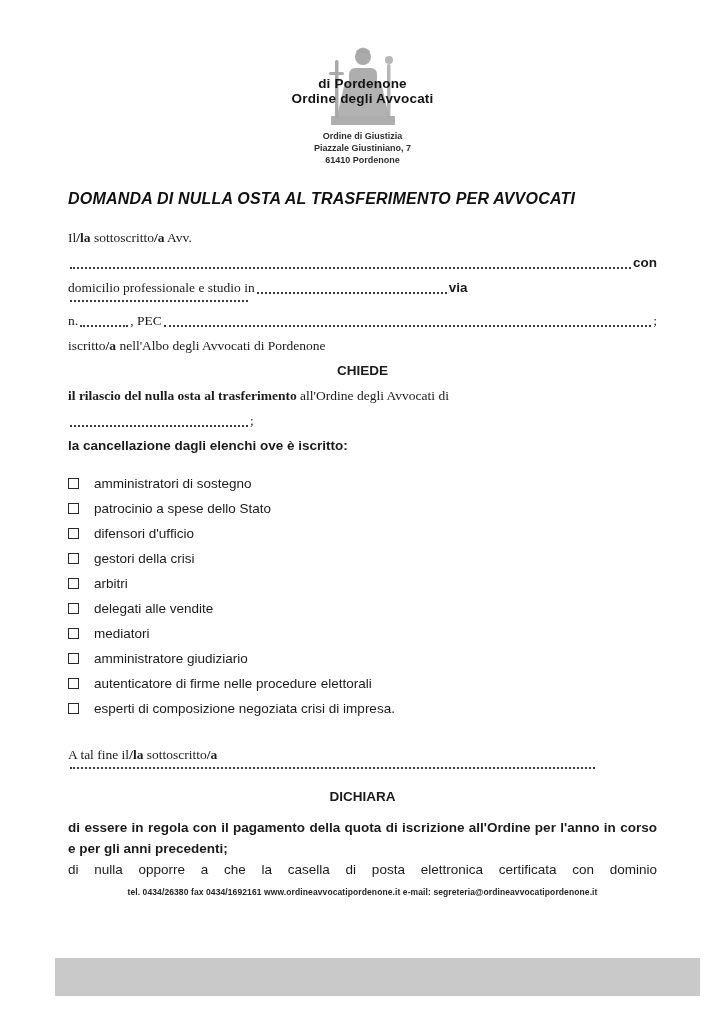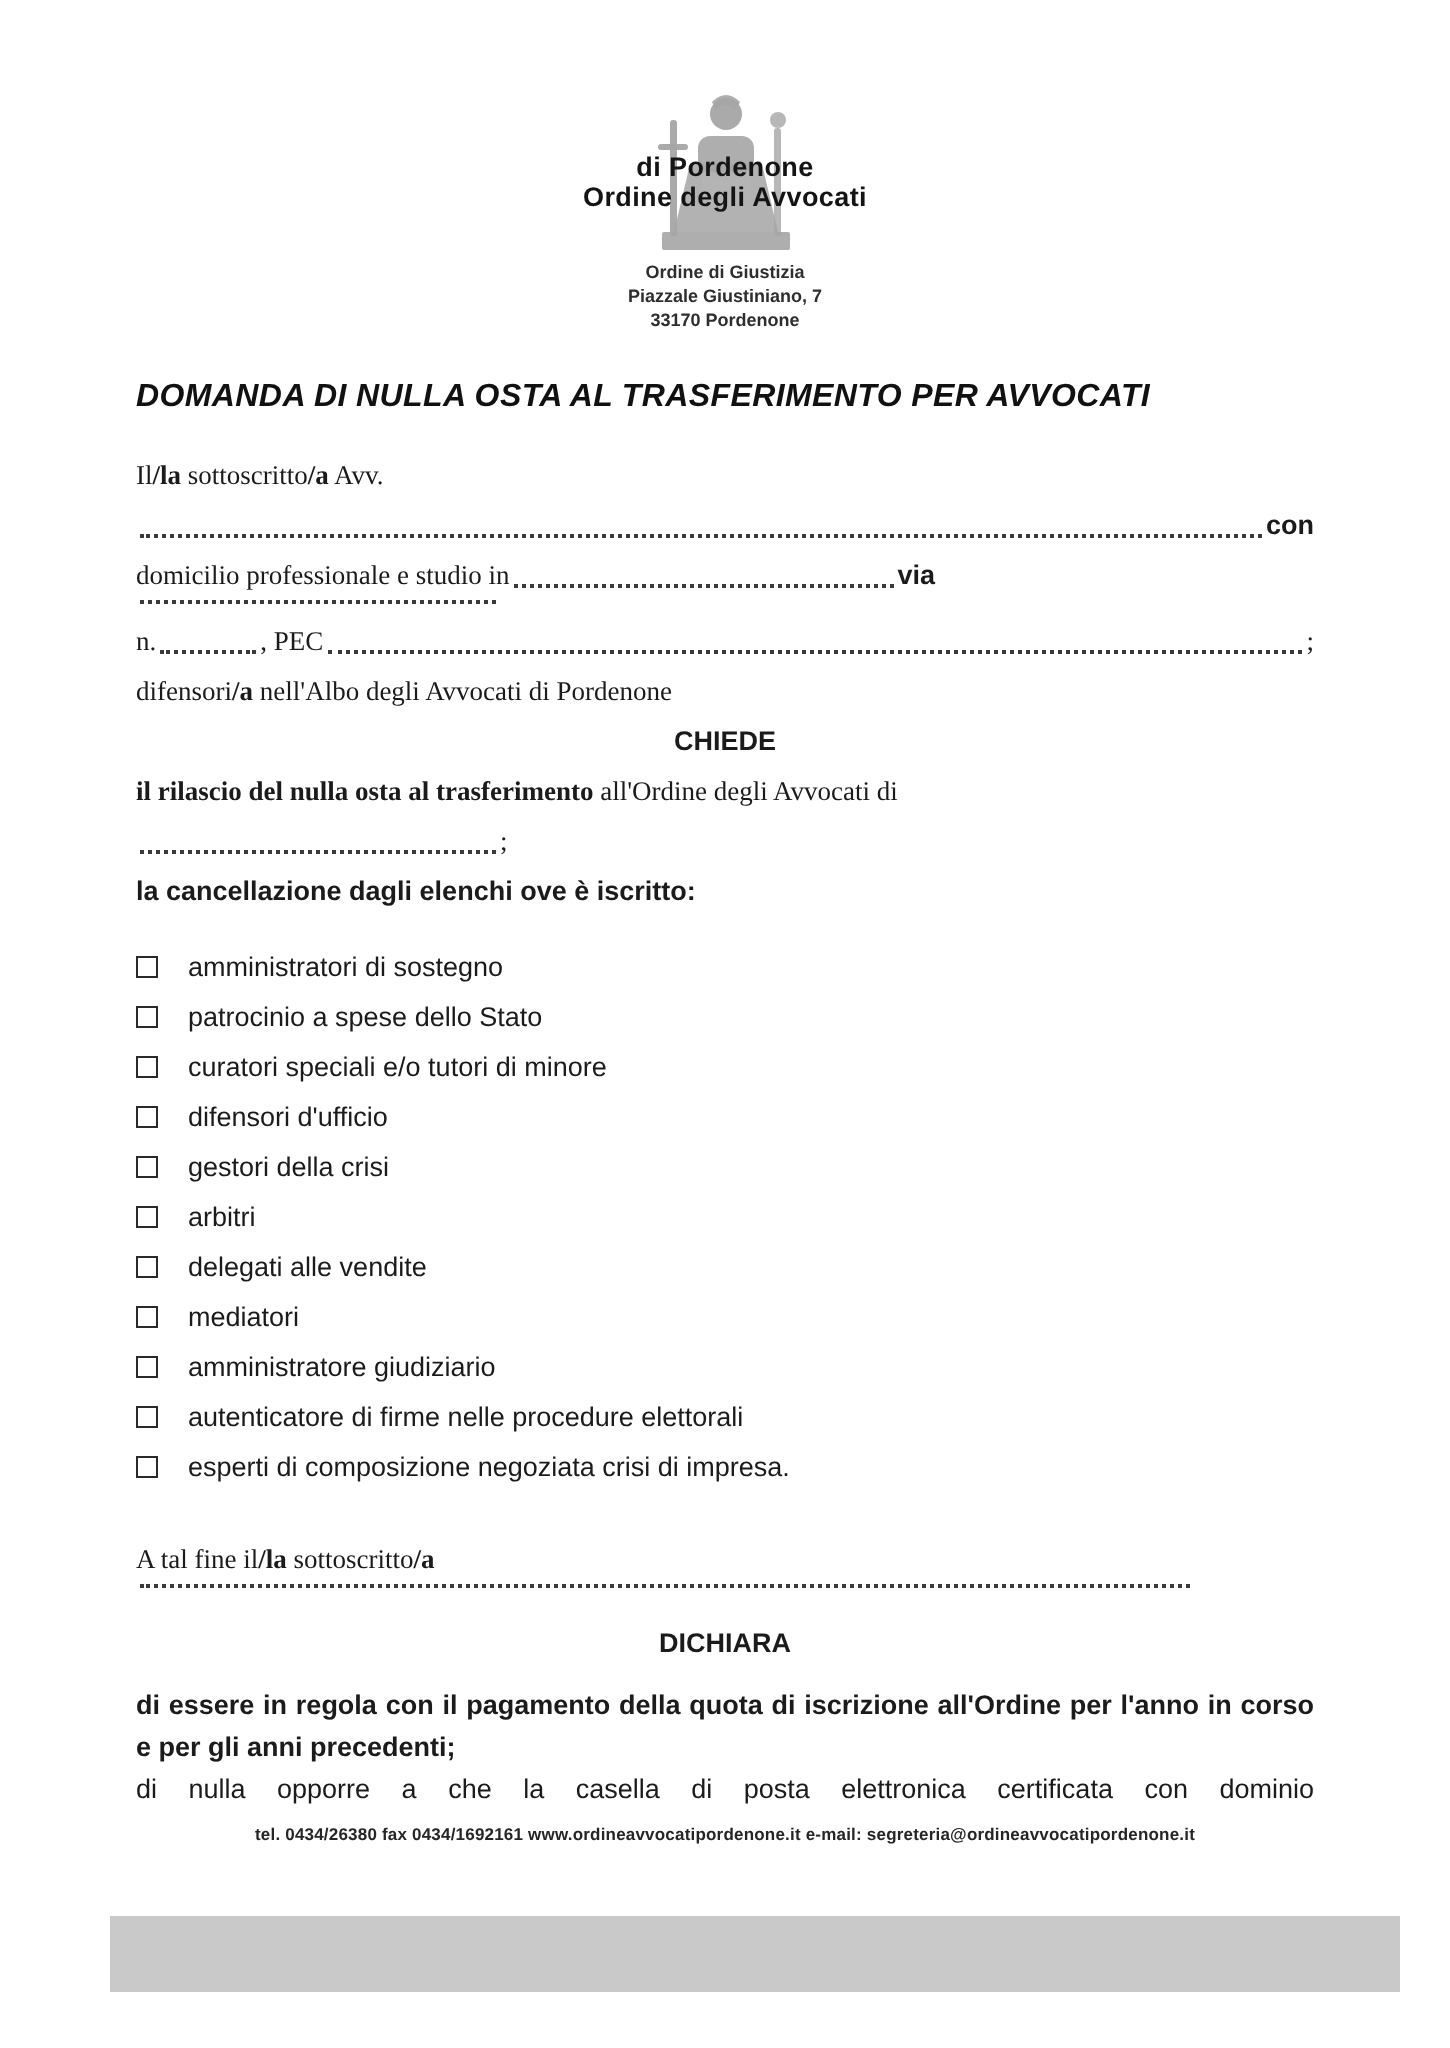--- a/index.html
+++ b/index.html
@@ -93,21 +93,21 @@
           </g>
         </svg>
         <div class="org-name">
           <div>di Pordenone</div>
           <div>Ordine degli Avvocati</div>
         </div>
       </div>
       <div class="hq-address">
         <div>Ordine di Giustizia</div>
         <div>Piazzale Giustiniano, 7</div>
-        <div>33170 Pordenone</div>
+        <div>61410 Pordenone</div>
       </div>
     </div>
 
     <div class="doc-title">DOMANDA DI NULLA OSTA AL TRASFERIMENTO PER AVVOCATI</div>
 
     <div class="body">
 
       <div class="line">
         <span class="txt"><span>Il</span><b>/la</b><span> sottoscritto</span><b>/a</b><span> Avv.</span></span>
       </div>
@@ -129,21 +129,21 @@
 
       <div class="line">
         <span class="txt">n.</span>
         <span class="dots w48"></span>
         <span class="txt">, PEC</span>
         <span class="dots grow"></span>
         <span class="txt">;</span>
       </div>
 
       <div class="line">
-        <span class="txt"><span>difensori</span><b>/a</b><span> nell'Albo degli Avvocati di Pordenone</span></span>
+        <span class="txt"><span>iscritto</span><b>/a</b><span> nell'Albo degli Avvocati di Pordenone</span></span>
       </div>
 
       <div class="center-line">CHIEDE</div>
 
       <div class="line">
         <span class="txt"><b>il rilascio del nulla osta al trasferimento</b><span> all'Ordine degli Avvocati di</span></span>
       </div>
 
       <div class="line">
         <span class="dots w178"></span>
@@ -153,24 +153,20 @@
       <div class="bold-line">la cancellazione dagli elenchi ove è iscritto:</div>
 
       <div class="checklist">
         <div class="chk-row">
             <span class="chk-box"></span>
             <span class="chk-label">amministratori di sostegno</span>
           </div>
         <div class="chk-row">
             <span class="chk-box"></span>
             <span class="chk-label">patrocinio a spese dello Stato</span>
-          </div>
-        <div class="chk-row">
-            <span class="chk-box"></span>
-            <span class="chk-label">curatori speciali e/o tutori di minore</span>
           </div>
         <div class="chk-row">
             <span class="chk-box"></span>
             <span class="chk-label">difensori d'ufficio</span>
           </div>
         <div class="chk-row">
             <span class="chk-box"></span>
             <span class="chk-label">gestori della crisi</span>
           </div>
         <div class="chk-row">

